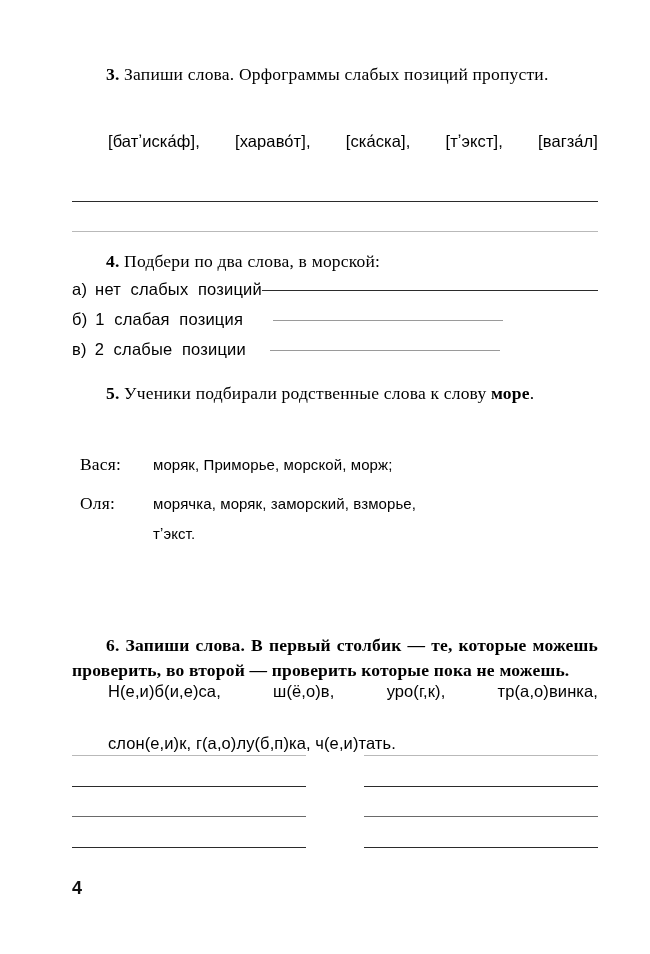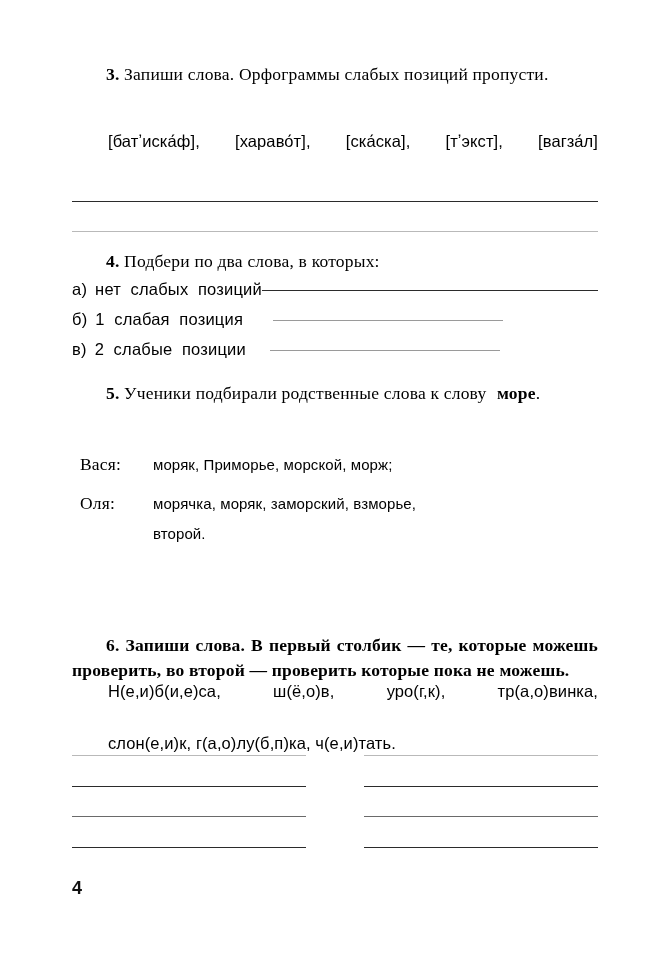--- a/index.html
+++ b/index.html
@@ -45,21 +45,20 @@
   }
   .task .num {
     font-weight: bold;
   }
   .task.bold-body {
     font-weight: bold;
     margin-top: 36px;
   }
   .task .b {
     font-weight: bold;
-    margin-left: 6px;
   }
 
   .wordline {
     font-family: "Liberation Sans", "DejaVu Sans", sans-serif;
     font-size: 16.5px;
     line-height: 26px;
     text-align: justify;
     text-indent: 36px;
     margin: 0;
     letter-spacing: 0.1px;
@@ -192,21 +191,21 @@
   </div>
 
   <div class="rule-block" style="top:201px;">
     <div class="rule"></div>
   </div>
   <div class="rule-block" style="top:231px;">
     <div class="rule light"></div>
   </div>
 
   <div class="content" style="top:249px;">
-    <p class="task"><span class="num">4.</span> <span>Подбери по два слова, в которых:</span></p>
+    <p class="task"><span class="num">4.</span> <span>Подбери по два слова, в морской:</span></p>
 
     <div class="sublist">
 
       <div class="subitem">
         <span class="lbl">а)</span>
         <span class="lbl" style="width:8px;"></span>
         <span class="lbl">нет  слабых  позиций</span>
         <span class="fill"></span>
       </div>
 
@@ -239,21 +238,21 @@
       <div class="namerow">
         <span class="who">Вася:</span>
         <span class="lst">моряк,  Приморье,  морской,  морж;</span>
       </div>
 
 
       <div class="namerow">
         <span class="who">Оля:</span>
         <span class="lst">
             <span class="justify-line" style="display:block;text-align:justify;">морячка,   моряк,   заморский,   взморье,</span>
-            <span class="cont">второй.</span>
+            <span class="cont">тʼэкст.</span>
           </span>
       </div>
 
     </div>
   </div>
 
 
   <div class="content" style="top:597px;">
     <p class="task bold-body"><span class="num">6.</span> <span>Запиши слова. В первый столбик — те, которые можешь проверить, во второй — проверить которые пока не можешь.</span></p>
   </div>

